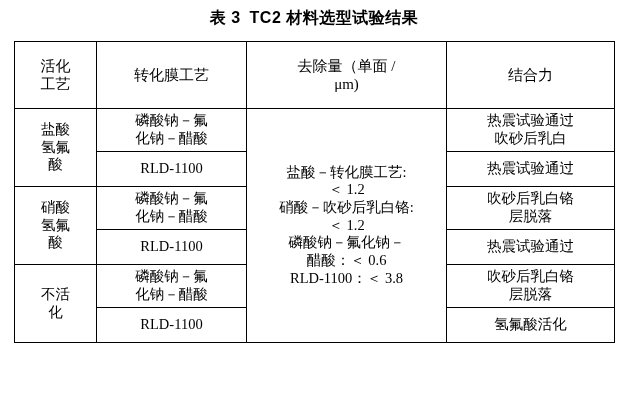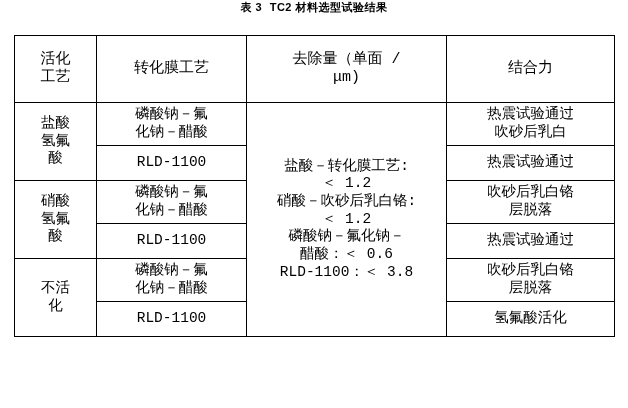--- a/index.html
+++ b/index.html
@@ -15,32 +15,32 @@
     overflow: hidden;
   }
   .page {
     width: 628px;
     height: 408px;
     position: relative;
     box-sizing: border-box;
   }
   .caption {
     text-align: center;
-    font-size: 11px;
+    font-size: 16px;
     font-weight: bold;
     letter-spacing: 0.5px;
+    padding-top: 8px;
     padding-bottom: 8px;
     font-family: "Liberation Sans", "DejaVu Sans", sans-serif;
   }
   .caption .cap-num {
     margin-right: 4px;
   }
   .table-wrap {
-    margin: 12px 14px;
-    font-family: Liberation Mono, monospace;
+    margin: 4px 14px;
   }
   table.result-table {
     border-collapse: collapse;
     width: 600px;
     table-layout: fixed;
     font-size: 14.5px;
   }
   table.result-table td {
     border: 1px solid #000000;
     text-align: center;

